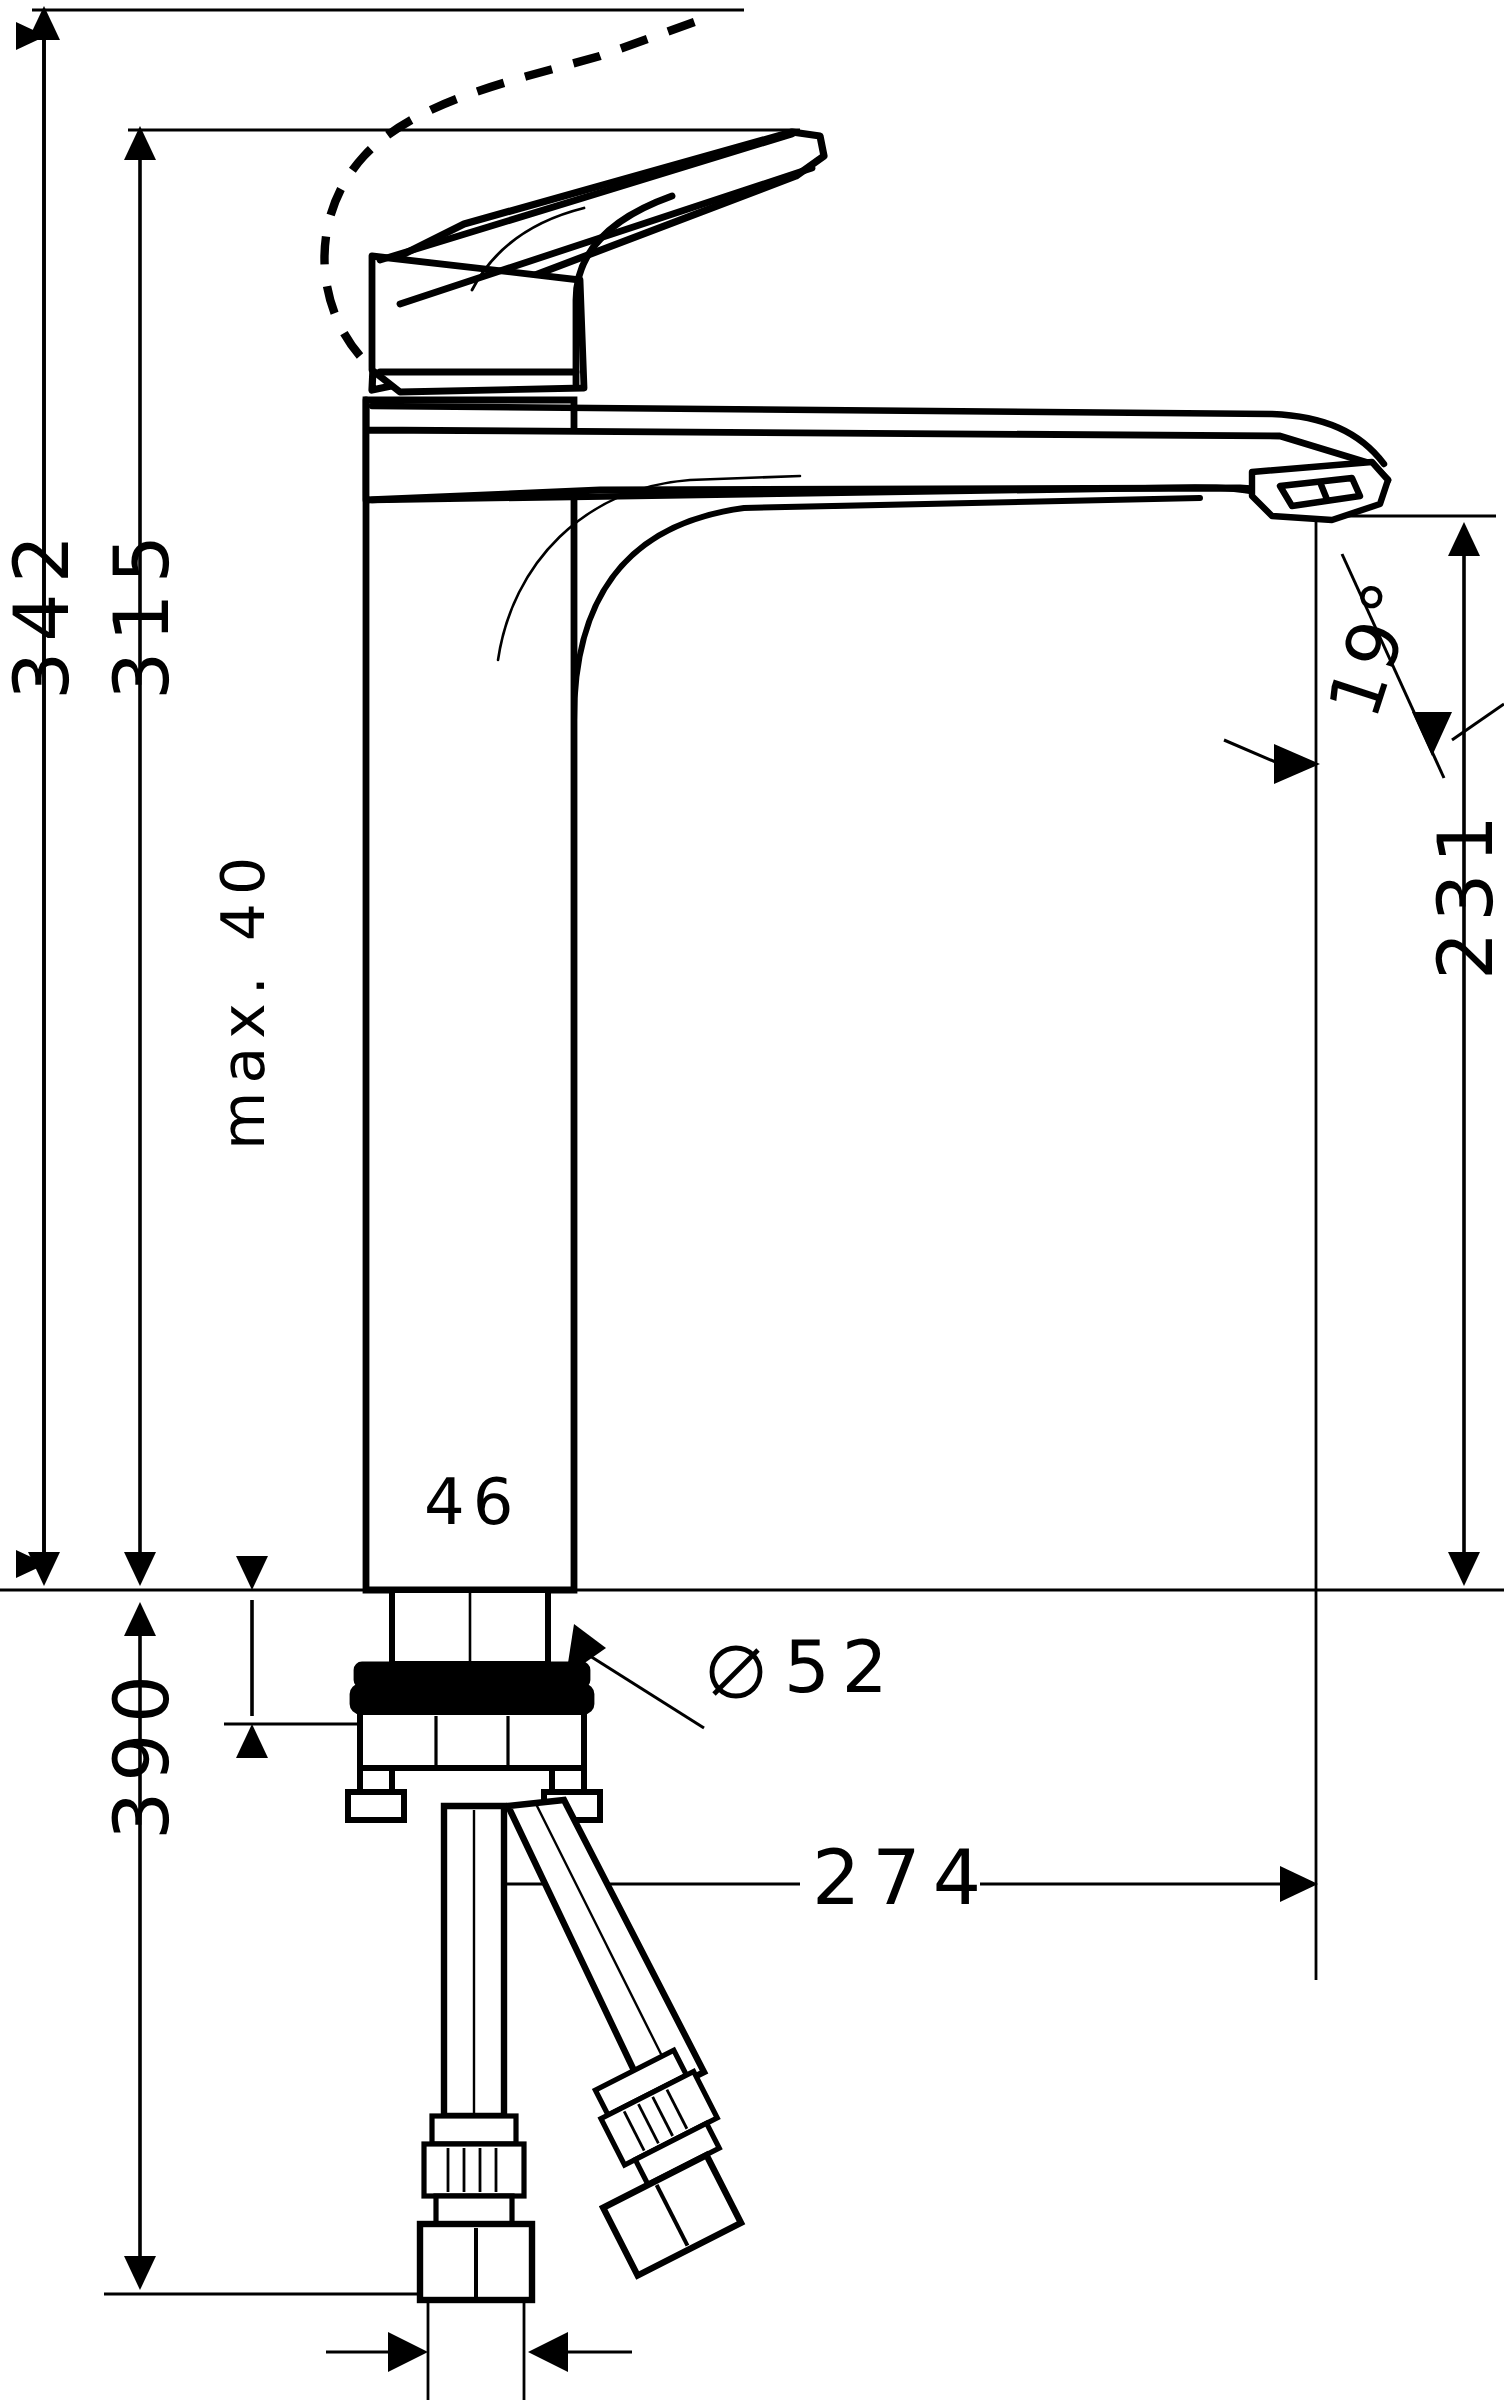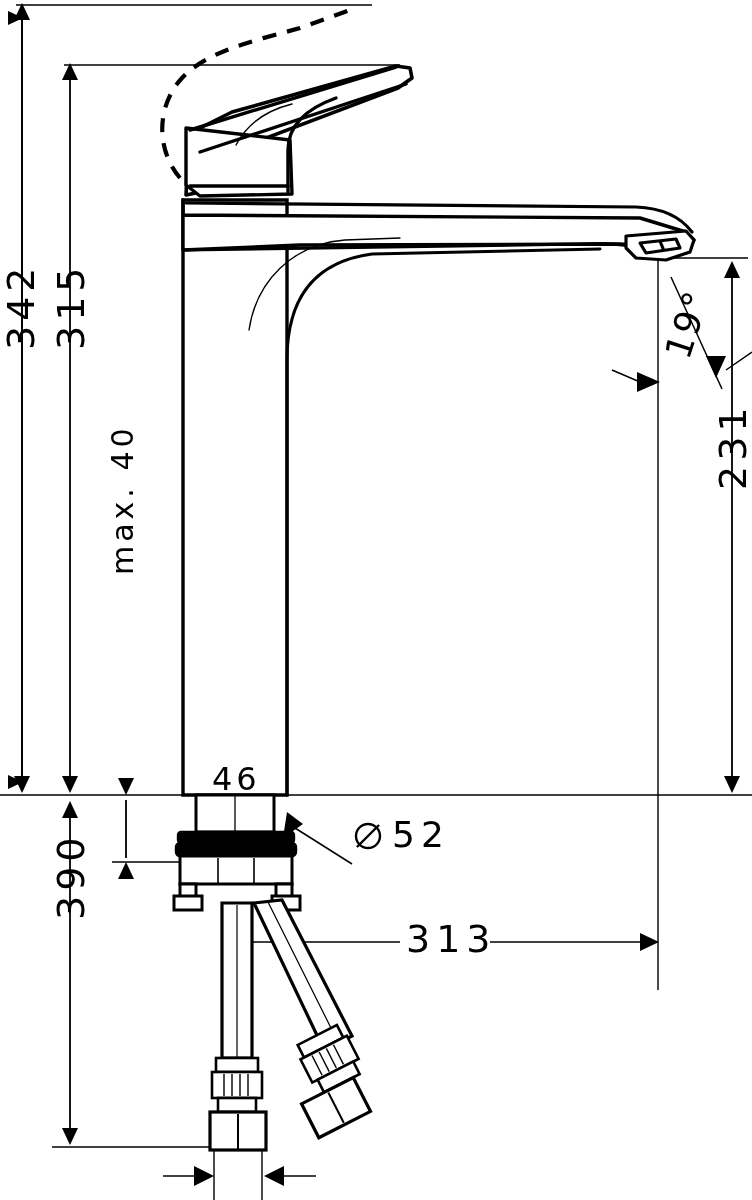--- a/index.html
+++ b/index.html
@@ -297,23 +297,23 @@
               width:170px; text-align:left;">max. 40</div>
 
   <div class="dimlabel vtext" style="left:52px; top:920px; font-size:38px; letter-spacing:5px;
               transform:rotate(-90deg); transform-origin:left top;
               width:120px; text-align:left;">390</div>
 
   <div class="dimlabel vtext" style="left:714px; top:490px; font-size:38px; letter-spacing:5px;
               transform:rotate(-90deg); transform-origin:left top;
               width:120px; text-align:left;">231</div>
 
-  <div class="dimlabel" style="left:212px; top:735px; font-size:32px; letter-spacing:4px;margin-top:28px;">46</div>
-
-  <div class="dimlabel" style="left:406px; top:920px; font-size:38px; letter-spacing:6px;">313</div>
+  <div class="dimlabel" style="left:212px; top:735px; font-size:32px; letter-spacing:4px;">46</div>
+
+  <div class="dimlabel" style="left:406px; top:920px; font-size:38px; letter-spacing:6px;">274</div>
 
   <div class="dimlabel" style="left:352px; top:816px; font-size:34px; letter-spacing:6px;
               color:transparent;">Ø 28</div>
 
   <div class="dimlabel" style="left:392px; top:817px; font-size:36px; letter-spacing:6px;">52</div>
 
   <div class="dimlabel" style="left:660px; top:352px; font-size:36px; letter-spacing:2px;
               transform:rotate(-72deg); transform-origin:left top;">19°</div>
 
 

